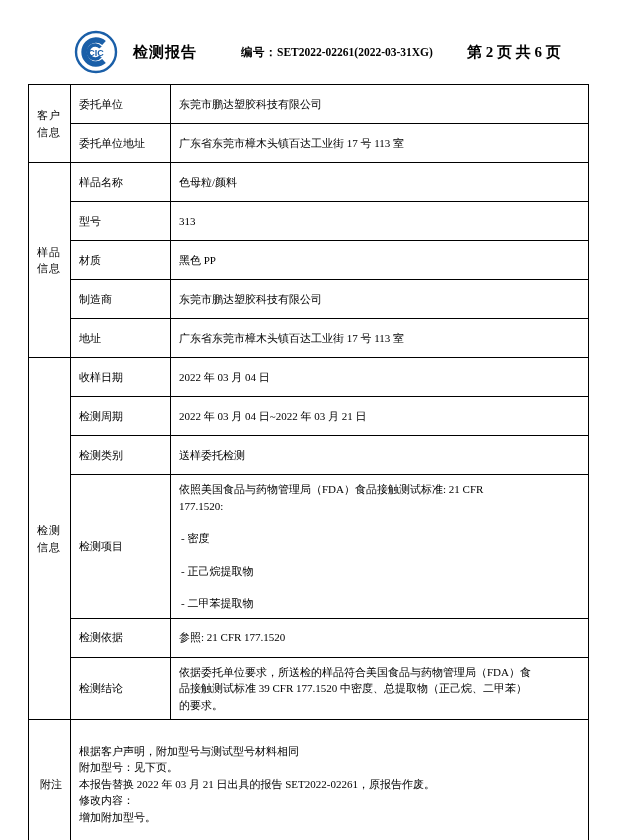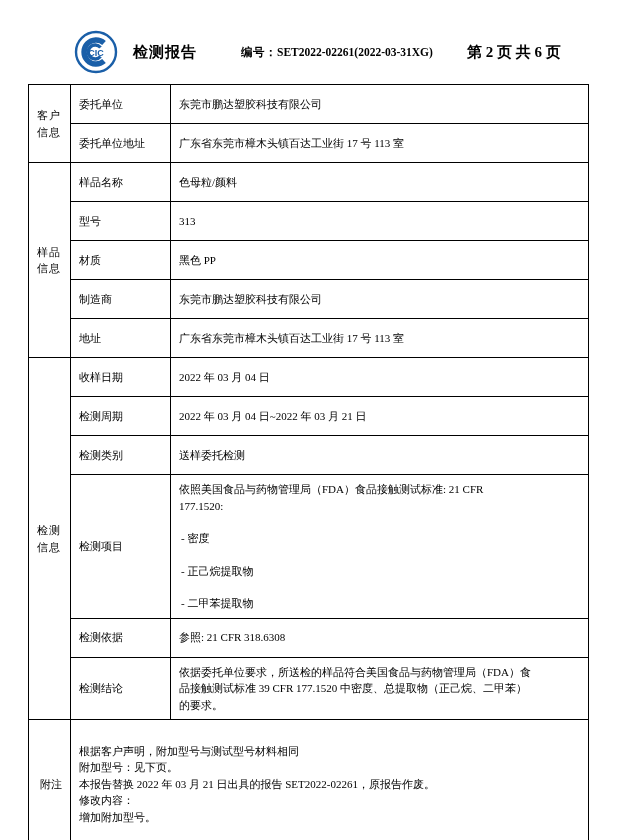--- a/index.html
+++ b/index.html
@@ -251,21 +251,21 @@
         <td class="val items-list multi">
           <div>依照美国食品与药物管理局（FDA）食品接触测试标准: 21 CFR</div>
           <div>177.1520:</div>
           <div class="ind">- 密度</div>
           <div class="ind">- 正己烷提取物</div>
           <div class="ind">- 二甲苯提取物</div>
         </td>
       </tr>
       <tr>
         <td class="key row-h">检测依据</td>
-        <td class="val row-h">参照: 21 CFR 318.6308</td>
+        <td class="val row-h">参照: 21 CFR 177.1520</td>
       </tr>
       <tr>
         <td class="key">检测结论</td>
         <td class="val multi">
           <div>依据委托单位要求，所送检的样品符合美国食品与药物管理局（FDA）食</div>
           <div>品接触测试标准 39 CFR 177.1520 中密度、总提取物（正己烷、二甲苯）</div>
           <div>的要求。</div>
         </td>
       </tr>
 

